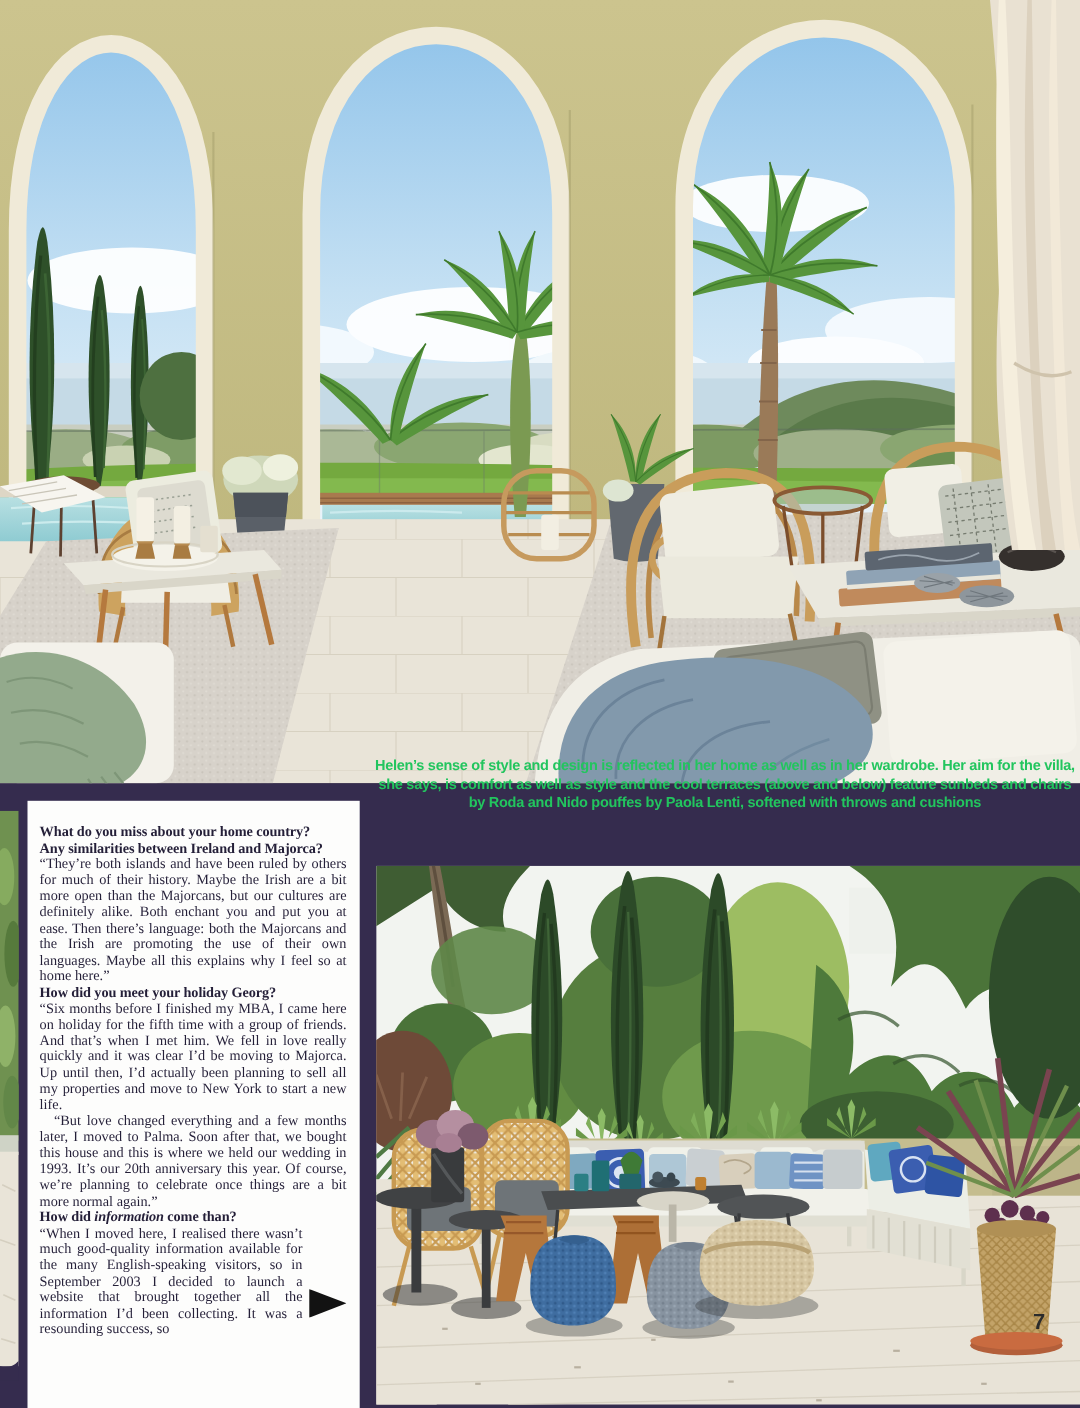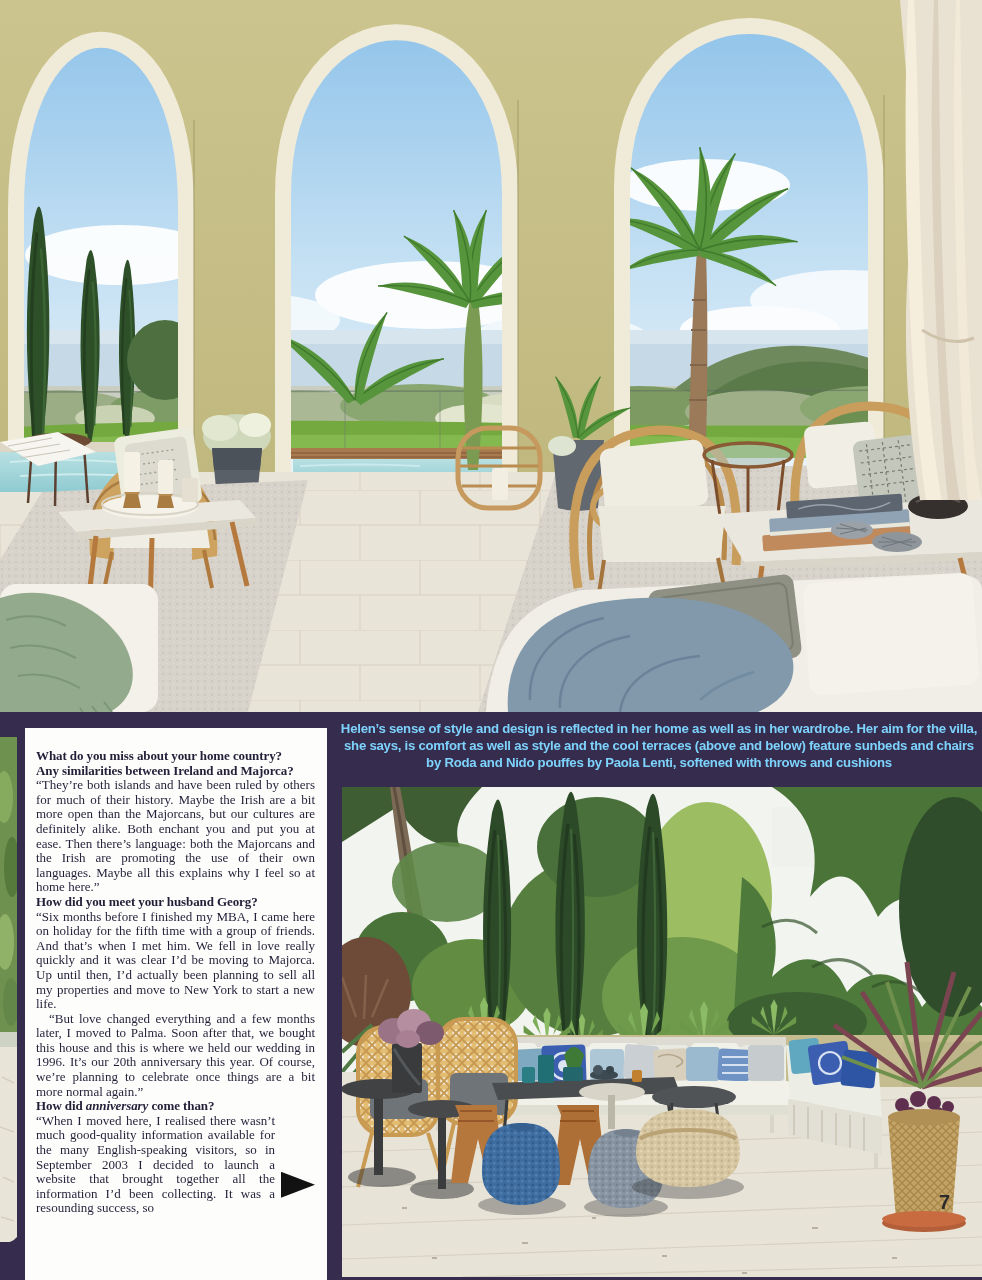--- a/index.html
+++ b/index.html
@@ -3,21 +3,21 @@
 <meta charset="utf-8">
 <style>
   html,body{margin:0;padding:0;}
   body{width:982px;height:1280px;position:relative;background:#352c4e;overflow:hidden;
        font-family:"Liberation Sans",sans-serif;}
   .abs{position:absolute;}
   
   #photo-top{left:0;top:0;width:982px;height:712px;}
   #photo-top svg{display:block;}
   
-  #caption{left:337px;top:720px;width:644px;color:#7dd3fc;font-weight:700;
+  #caption{left:337px;top:687px;width:644px;color:#22c55e;font-weight:700;
            font-size:13.2px;line-height:17px;letter-spacing:-0.25px;text-align:center;}
   
   #sliver{left:0;top:737px;width:17px;height:518px;}
   
   #textbox{left:25px;top:728px;width:302px;height:653px;background:#fdfdfc;
            box-sizing:border-box;padding:21px 12px 10px 11px;overflow:hidden;
            font-family:"Liberation Serif",serif;color:#241f38;font-size:13px;line-height:14.6px;}
   #textbox p{margin:0;text-align:justify;}
   #textbox p.q{font-weight:700;text-align:left;letter-spacing:-0.1px;}
   #textbox .it{font-style:italic;}
@@ -349,24 +349,24 @@
   <rect x="0" y="310" width="17" height="195" fill="#e9e4d8"></rect>
   <path d="M2,340 l12,6 M0,390 l14,5 M3,440 l11,5 M1,480 l13,4" stroke="#d5cfc0" stroke-width="1.5"></path>
   <path d="M0,505 Q10,508 17,500 L17,518 L0,518 Z" fill="#352c4e"></path>
 </svg>
 </div>
 
 <div class="abs" id="textbox">
   <p class="q">What do you miss about your home country?</p>
   <p class="q">Any similarities between Ireland and Majorca?</p>
   <p class="a">“They’re both islands and have been ruled by others for much of their history. Maybe the Irish are a bit more open than the Majorcans, but our cultures are definitely alike. Both enchant you and put you at ease. Then there’s language: both the Majorcans and the Irish are promoting the use of their own languages. Maybe all this explains why I feel so at home here.”</p>
-  <p class="q">How did you meet your husband Georg?</p>
+  <p class="q">How did you meet your holiday Georg?</p>
   <p class="a">“Six months before I finished my MBA, I came here on holiday for the fifth time with a group of friends. And that’s when I met him. We fell in love really quickly and it was clear I’d be moving to Majorca. Up until then, I’d actually been planning to sell all my properties and move to New York to start a new life.</p>
-  <p class="a indent">“But love changed everything and a few months later, I moved to Palma. Soon after that, we bought this house and this is where we held our wedding in 1996. It’s our 20th anniversary this year. Of course, we’re planning to celebrate once things are a bit more normal again.”</p>
-  <p class="q"><span>How did </span><span class="it">anniversary</span><span> come than?</span></p>
+  <p class="a indent">“But love changed everything and a few months later, I moved to Palma. Soon after that, we bought this house and this is where we held our wedding in 1993. It’s our 20th anniversary this year. Of course, we’re planning to celebrate once things are a bit more normal again.”</p>
+  <p class="q"><span>How did </span><span class="it">information</span><span> come than?</span></p>
   <p class="a"><span class="cont-arrow"></span><span>“When I moved here, I realised there wasn’t much good-quality information available for the many English-speaking visitors, so in September 2003 I decided to launch a website that brought together all the information I’d been collecting. It was a resounding success, so</span></p>
 </div>
 
 <div class="abs" id="photo-bottom">
 <svg width="640" height="490" viewBox="0 0 640 490">
   <defs>
     <pattern id="knitB" width="7" height="6" patternUnits="userSpaceOnUse">
       <rect width="7" height="6" fill="#3f6da0"></rect>
           <circle cx="1.8" cy="1.8" r="1.3" fill="#305a8a"></circle>
           <circle cx="5.2" cy="4.2" r="1.3" fill="#4f7fb4"></circle>

